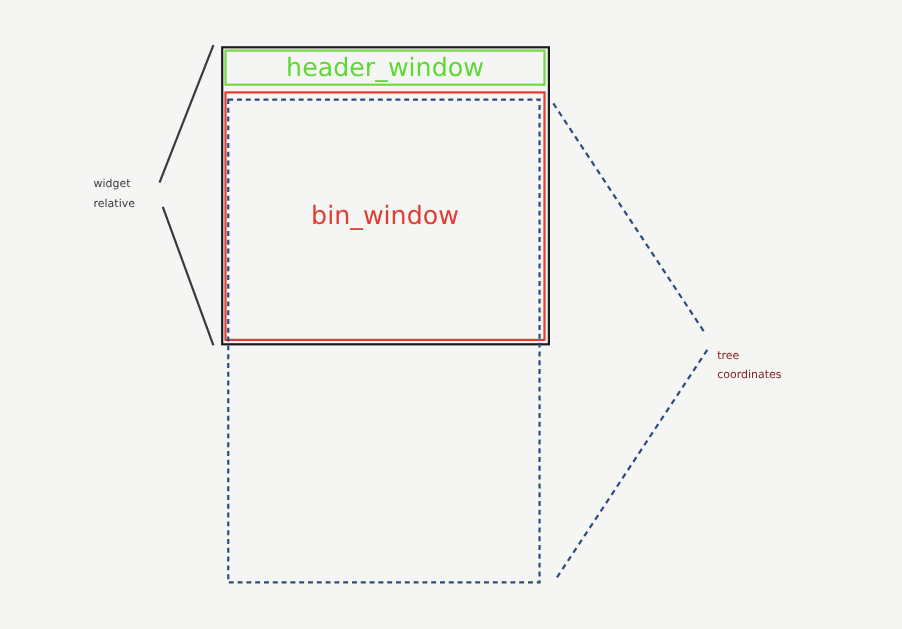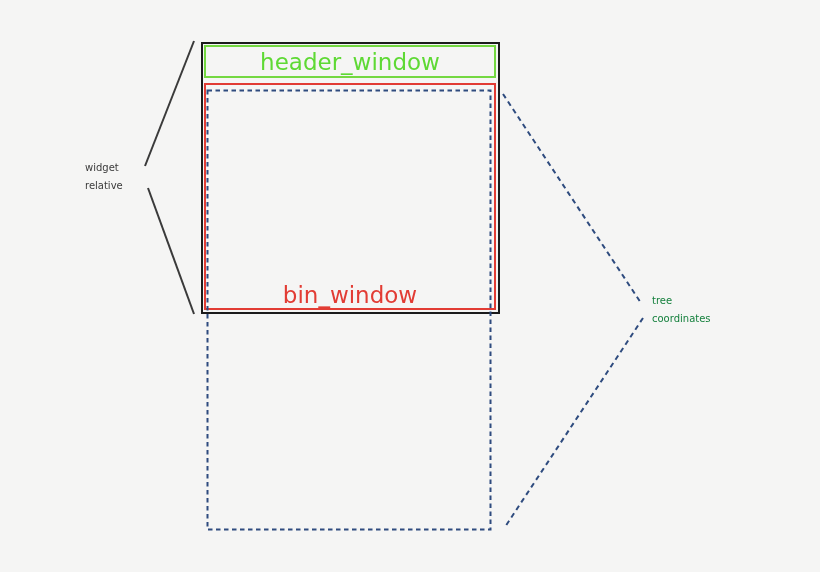--- a/index.html
+++ b/index.html
@@ -47,21 +47,21 @@
     font-size: 23px;
     white-space: nowrap;
   }
   .bin-box {
     left: 204px;
     top: 83px;
     width: 292px;
     height: 227px;
     border: 2px solid #e23c34;
     display: flex;
-    align-items: flex-end;
+    align-items: center;
     justify-content: center;
   }
   .bin-box .box-label {
     color: #e23c34;
     font-size: 23px;
     white-space: nowrap;
   }
   svg.overlay {
     position: absolute;
     left: 0;
@@ -74,22 +74,22 @@
     line-height: 18px;
     white-space: nowrap;
   }
   .note-widget {
     left: 85px;
     top: 159px;
     color: #3b3b3b;
   }
   .note-tree {
     left: 652px;
-    top: 292px;
-    color: #15803d;
+    top: 315px;
+    color: #7f1d1d;
   }
   .note span {
     display: block;
   }
 </style>
 </head>
 <body>
 
 <div class="stage">
 

